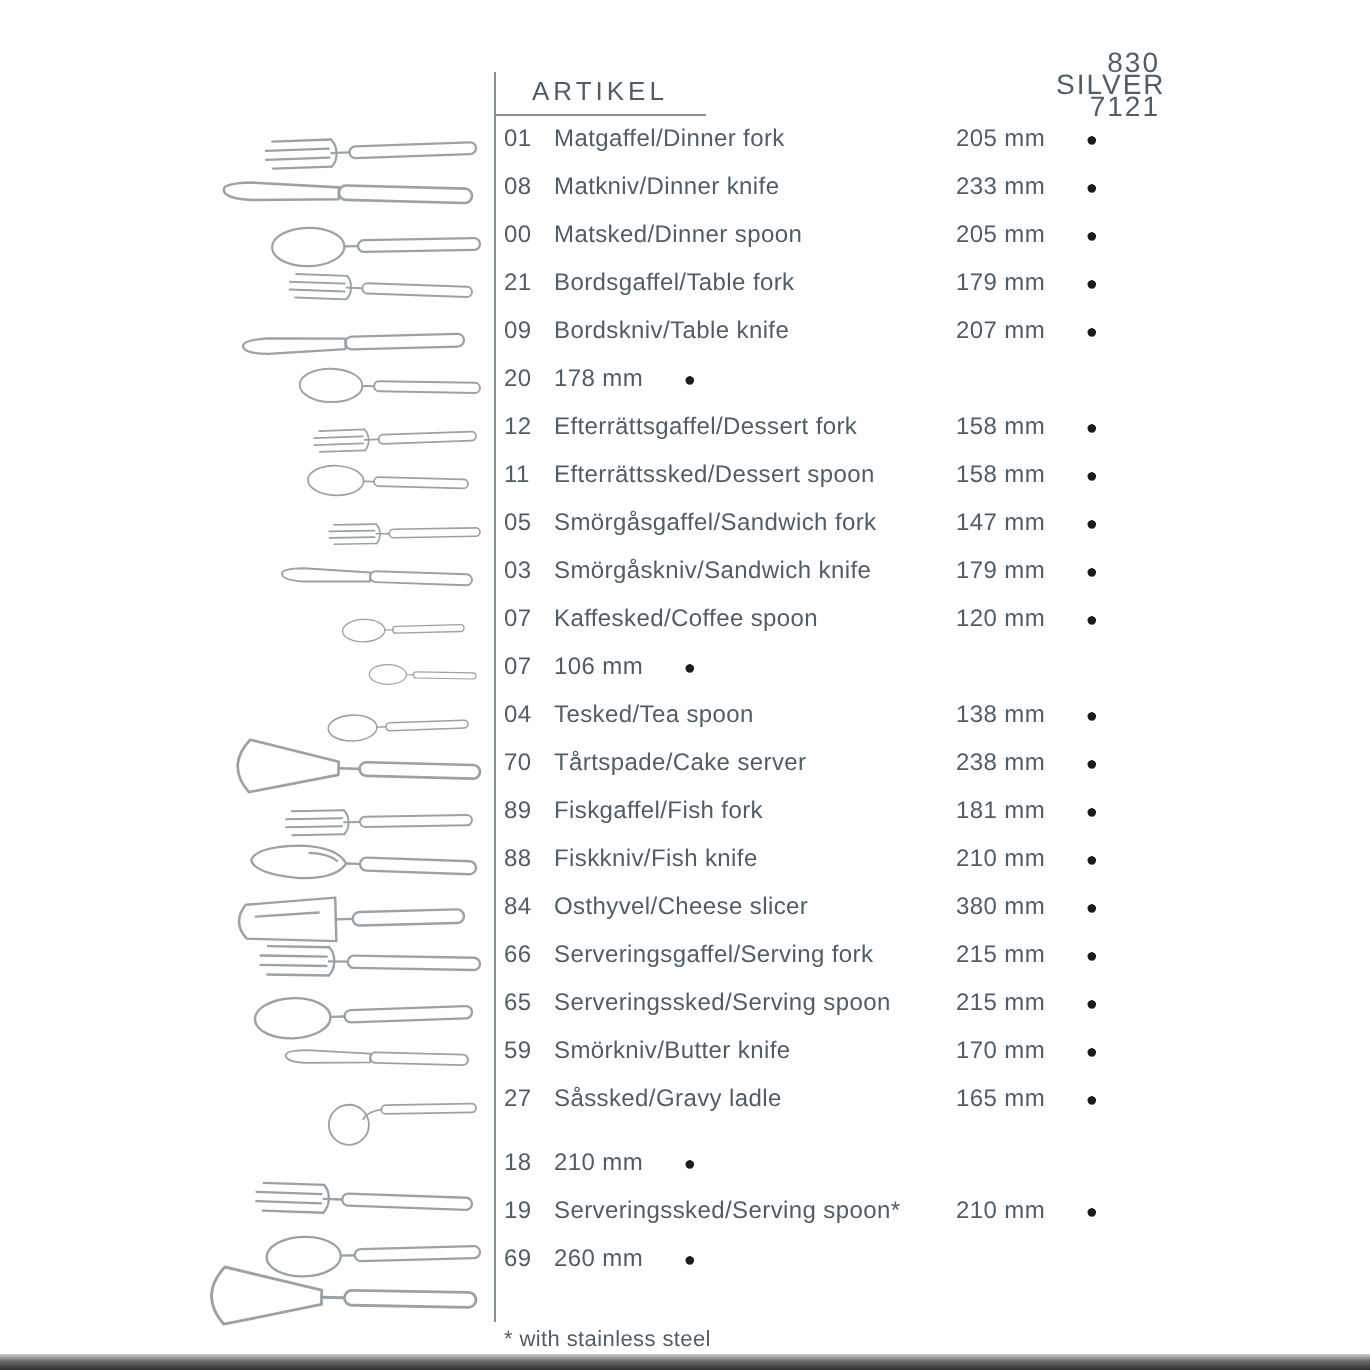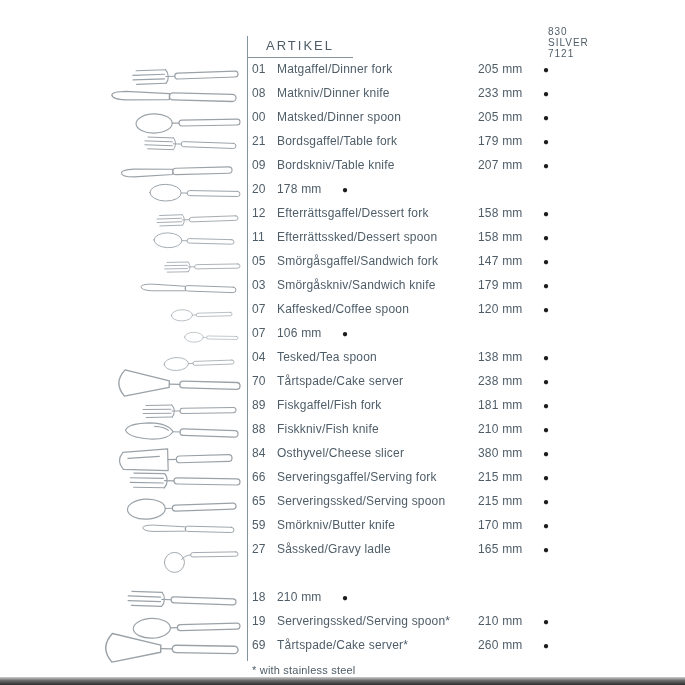--- a/index.html
+++ b/index.html
@@ -2,25 +2,25 @@
 <html><head>
 <meta charset="utf-8">
 <style>
   *{box-sizing:border-box}
   html,body{margin:0;padding:0;background:#ffffff}
   .page{position:relative;width:685px;height:685px;background:#ffffff;overflow:hidden;
         font-family:"Liberation Sans","DejaVu Sans",sans-serif;color:#4e5d68}
   .vline{position:absolute;left:247px;top:36px;width:1px;height:625px;background:#85939c}
   .title{position:absolute;left:266px;top:38px;font-size:13px;letter-spacing:2px;color:#4e5d68}
   .title-underline{position:absolute;left:247px;top:57px;width:106px;height:1px;background:#85939c}
-  .series{position:absolute;left:548px;top:26px;width:52px;text-align:left;
-          font-size:10px;line-height:11px;letter-spacing:1px;color:#4e5d68}
+  .series{position:absolute;left:528px;top:26px;width:52px;text-align:right;
+          font-size:14px;line-height:11px;letter-spacing:1px;color:#4e5d68}
   .rows{position:absolute;left:252px;top:62px;width:433px}
   .row{display:flex;align-items:flex-start;height:24px;font-size:12px;letter-spacing:.2px}
-  .row.gap{margin-top:24px}
+  .row.gap{margin-top:8px}
   .no{width:25px}
   .nm{width:201px;white-space:nowrap}
   .ln{width:56px}
   .dotcell{width:24px;text-align:center}
   .dot{font-size:10px;color:#1c1c1c;line-height:1}
   .footnote{position:absolute;left:252px;top:664px;font-size:11px;letter-spacing:.2px}
   .bottom-edge{position:absolute;left:0;bottom:0;width:685px;height:8px;
                background:linear-gradient(to bottom,#cfcfcf,#6a6a6a 45%,#2e2e2e)}
   #cutlery{position:absolute;left:0;top:0;stroke:#9aa2a8;fill:none;stroke-width:1;
            stroke-linecap:round;stroke-linejoin:round}
@@ -242,21 +242,20 @@
         <span class="dotcell"><span class="dot">●</span></span>
       </div>
     <div class="row">
         <span class="no">19</span>
         <span class="nm">Serveringssked/Serving spoon*</span>
         <span class="ln">210 mm</span>
         <span class="dotcell"><span class="dot">●</span></span>
       </div>
     <div class="row">
         <span class="no">69</span>
-        <span class="nm">Tårtspade/Cake server*</span>
         <span class="ln">260 mm</span>
         <span class="dotcell"><span class="dot">●</span></span>
       </div>
   </div>
 
   <div class="footnote">* with stainless steel</div>
 
   <div class="bottom-edge"></div>
 </div>
 

